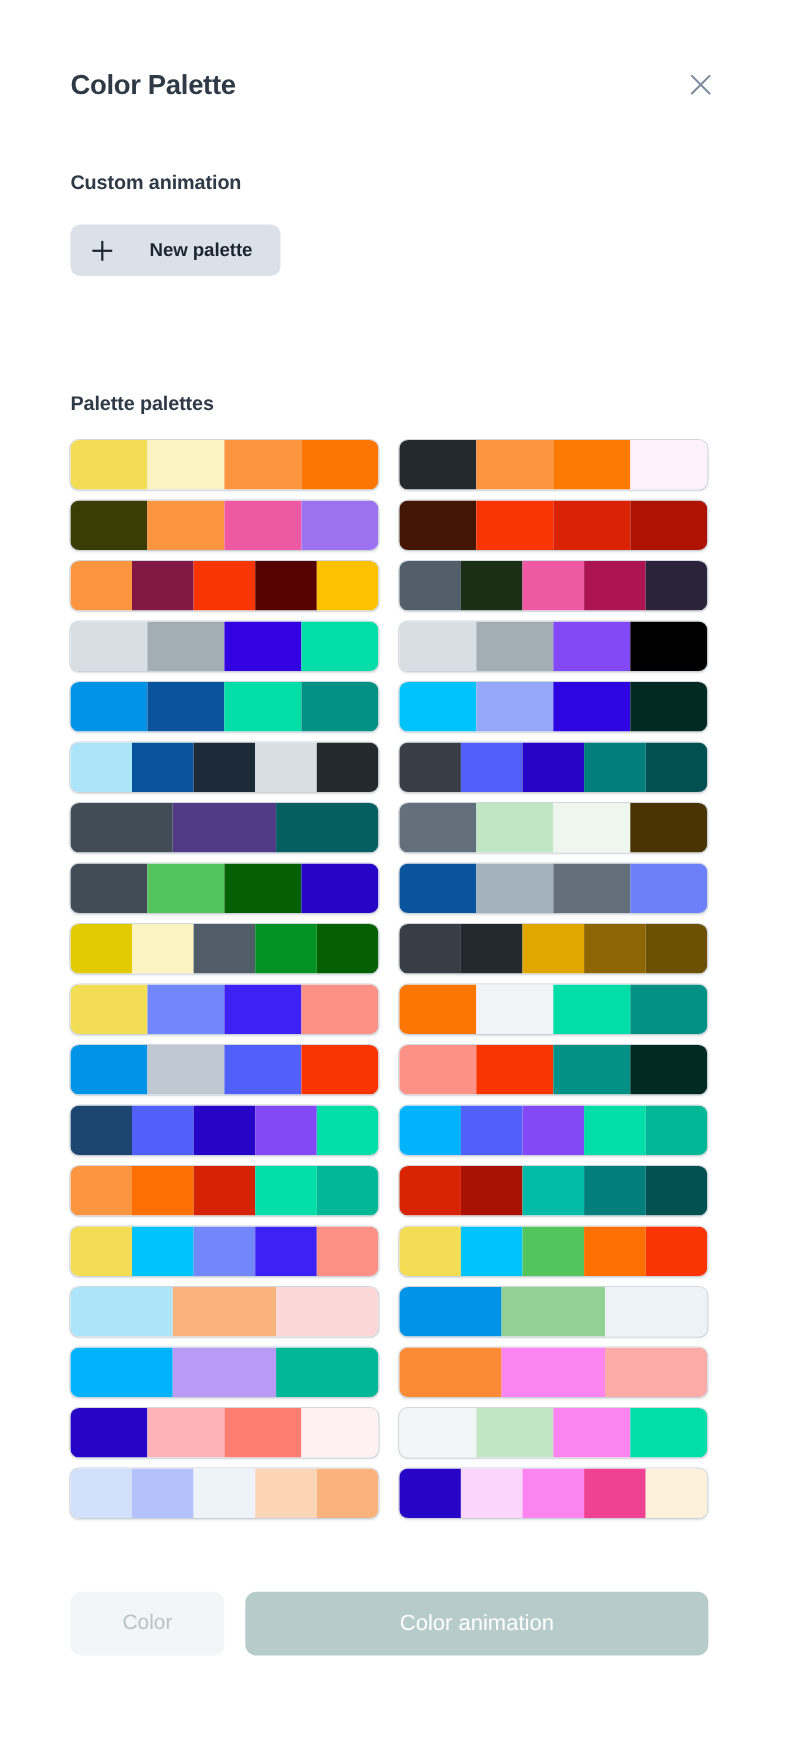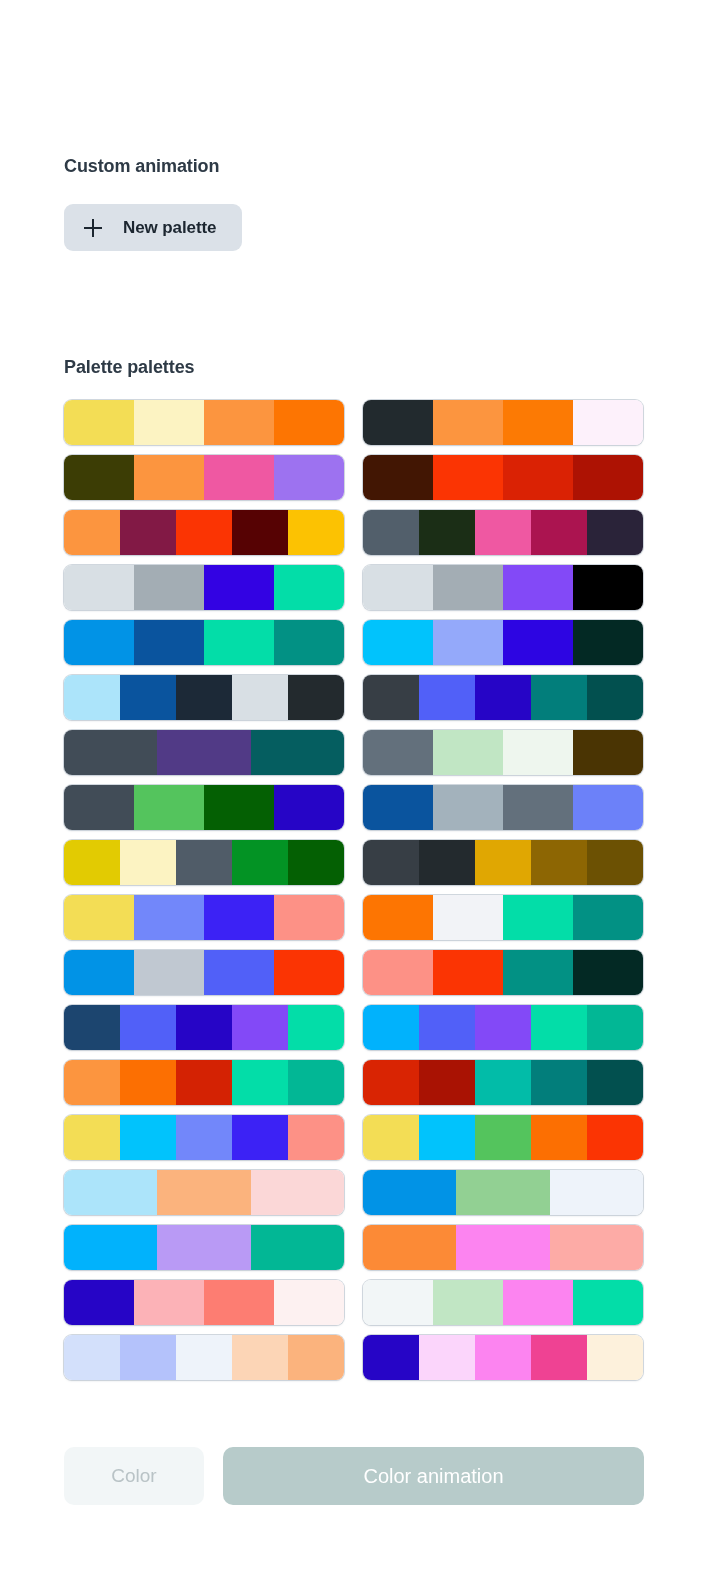--- a/index.html
+++ b/index.html
@@ -61,21 +61,21 @@
 
   
   .new-palette-btn {
     position: absolute;
     left: 64px;
     top: 204px;
     height: 47px;
     padding: 0 26px 0 20px;
     display: flex;
     align-items: center;
-    gap: 21px;
+    gap: 34px;
     background: #dbe1e8;
     border: none;
     border-radius: 9px;
     cursor: pointer;
     font-family: "Liberation Sans", sans-serif;
   }
   .plus-icon {
     position: relative;
     width: 18px;
     height: 18px;
@@ -149,20 +149,29 @@
     font-size: 20px;
     font-family: "Liberation Sans", sans-serif;
     cursor: default;
   }
 </style>
 </head>
 <body>
 
 <div class="panel">
 
+  <div class="header">
+    <div class="title">Color Palette</div>
+    <button class="close-btn">
+      <svg width="22" height="22" viewBox="0 0 22 22" aria-hidden="true">
+        <line x1="3" y1="3" x2="19" y2="19" stroke="#78889a" stroke-width="1.8" stroke-linecap="round"></line>
+        <line x1="19" y1="3" x2="3" y2="19" stroke="#78889a" stroke-width="1.8" stroke-linecap="round"></line>
+      </svg>
+    </button>
+  </div>
 
   <div class="section-title" id="custom-heading">Custom animation</div>
 
   <button class="new-palette-btn">
     <span class="plus-icon"></span>
     <span class="new-palette-label">New palette</span>
   </button>
 
   <div class="section-title" id="preset-heading">Palette palettes</div>
 

